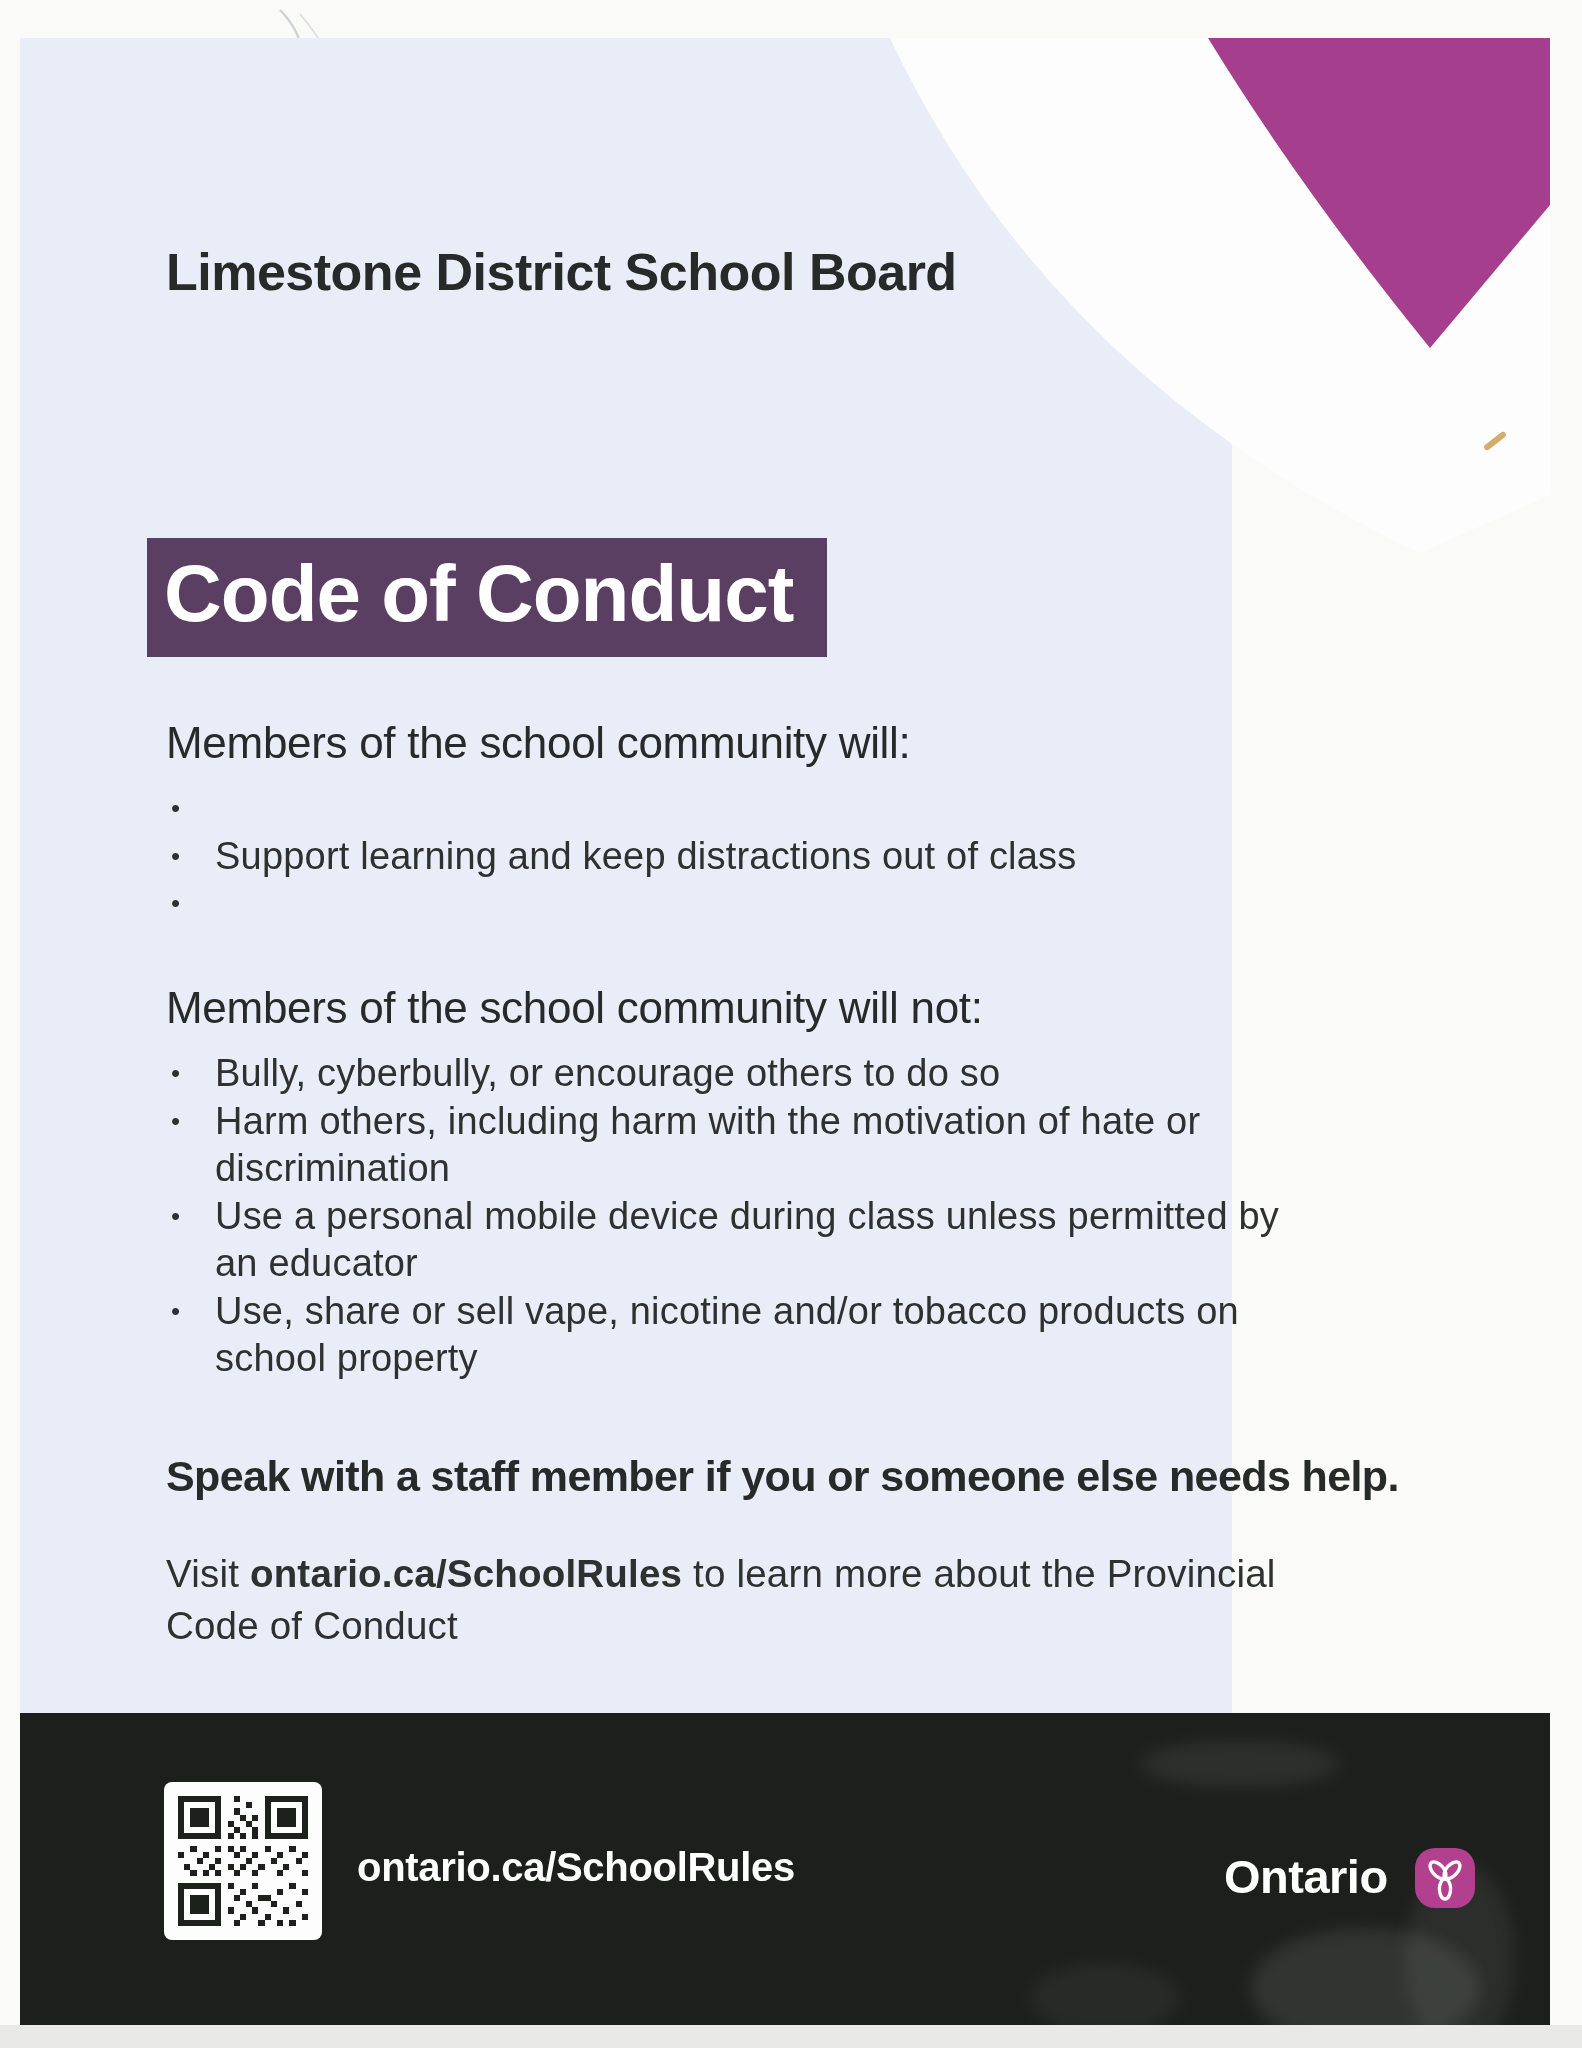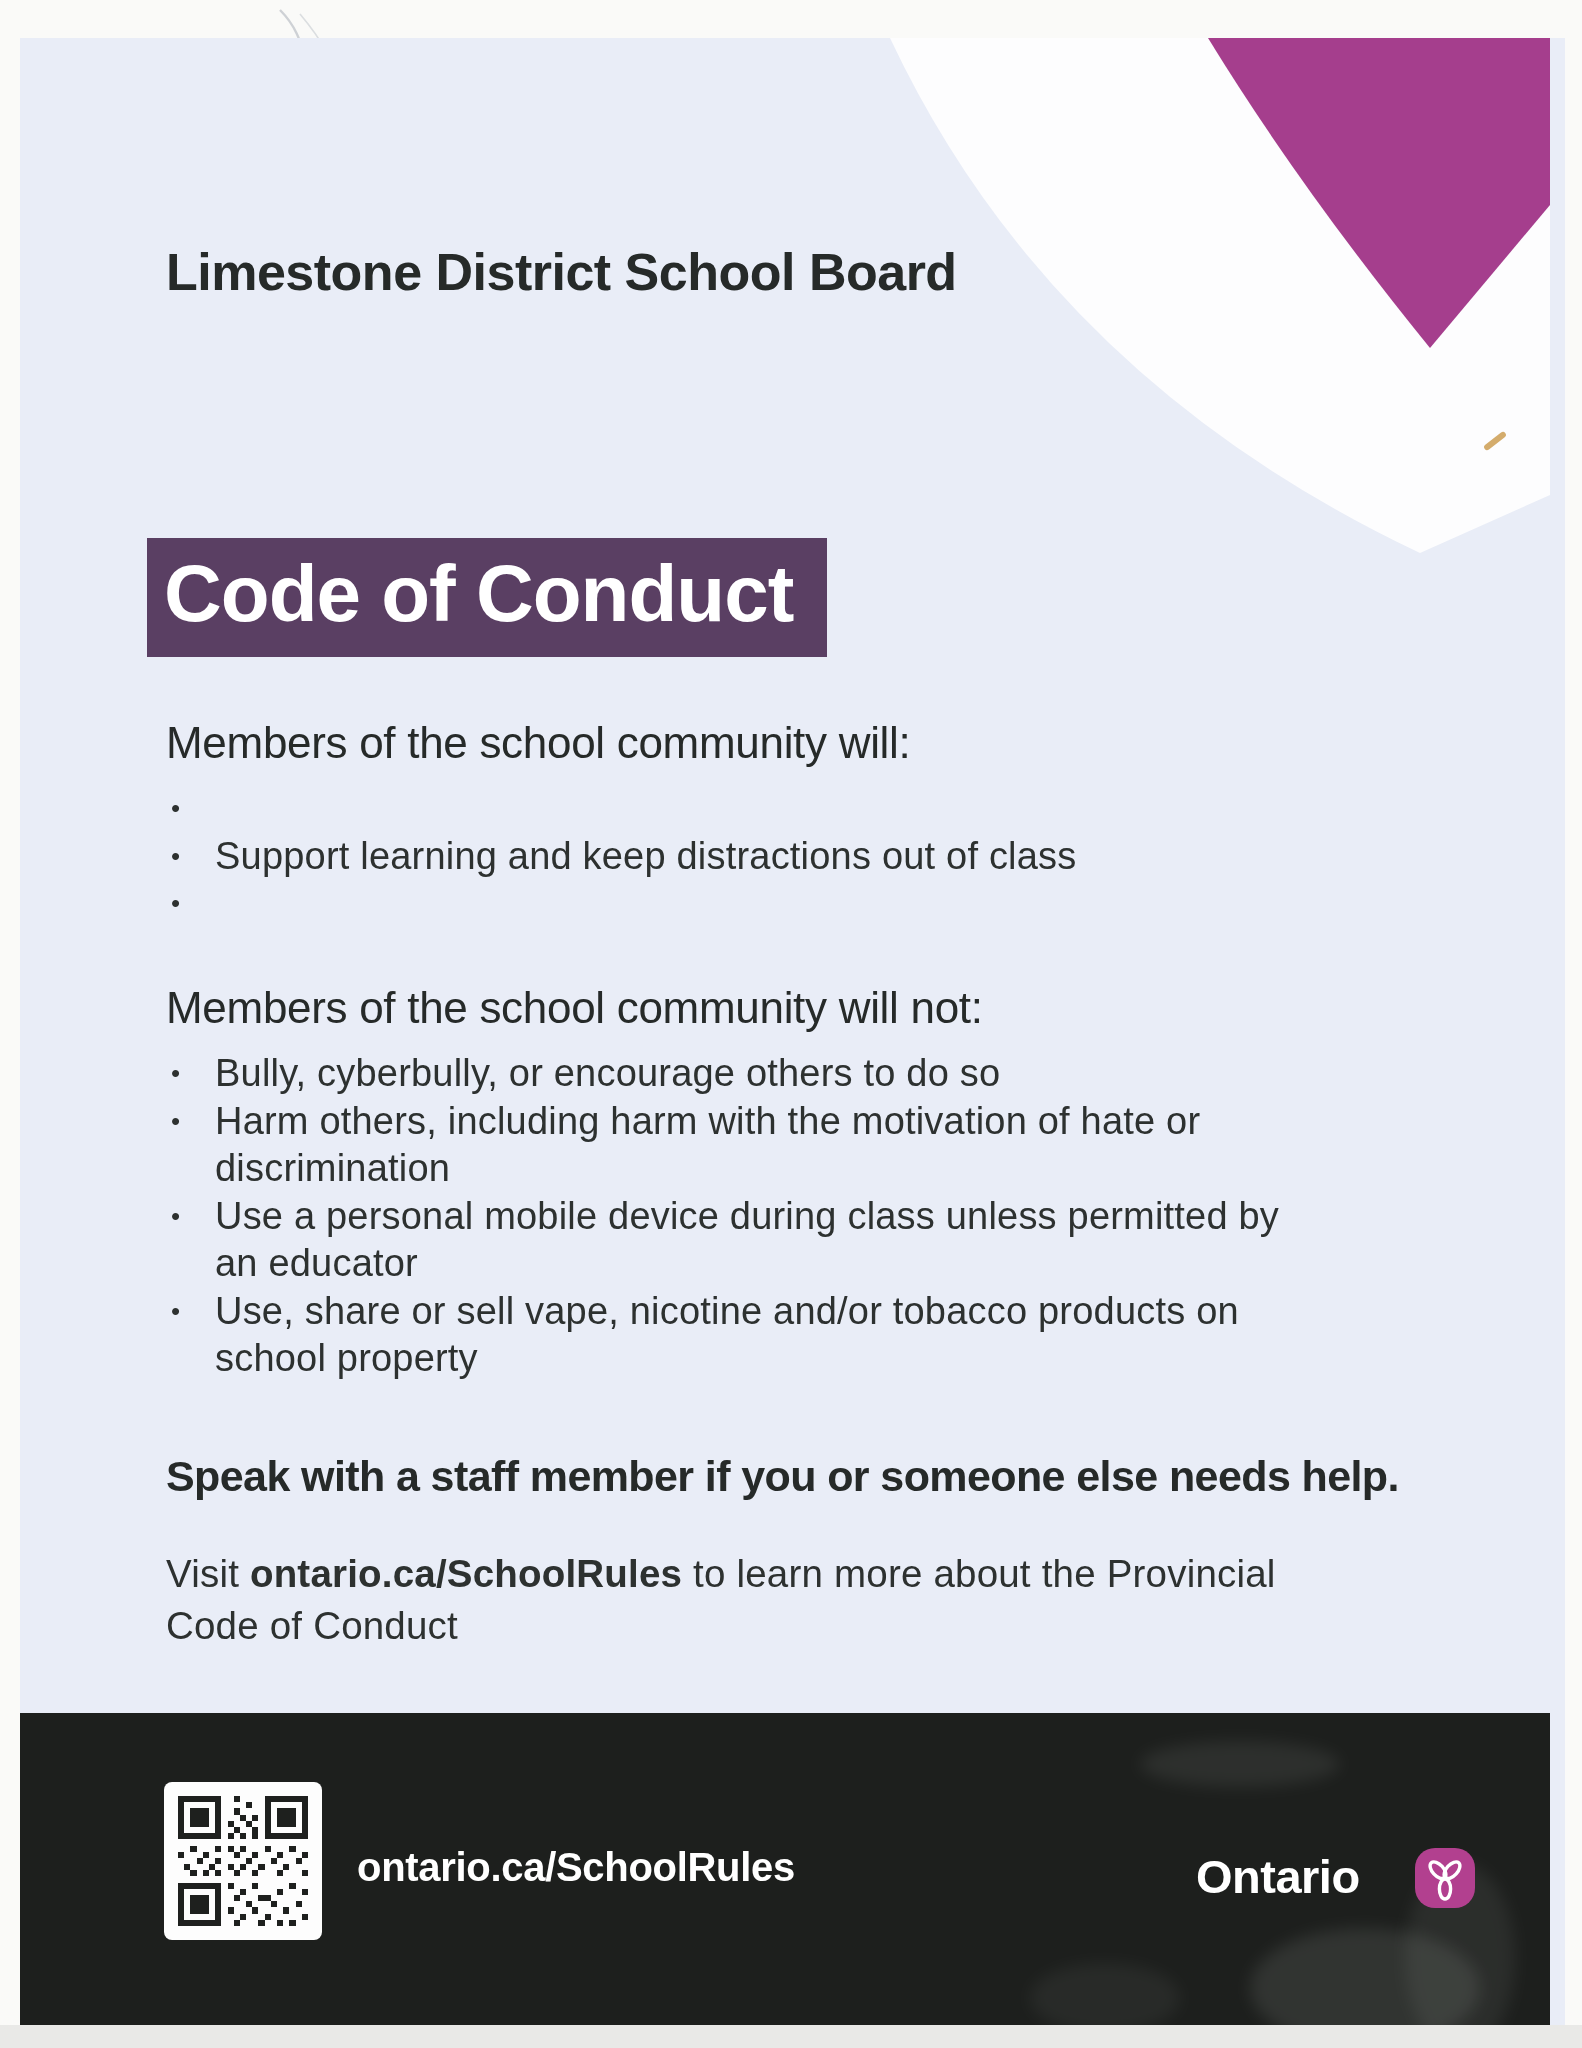--- a/index.html
+++ b/index.html
@@ -3,21 +3,21 @@
 <meta charset="utf-8">
 <style>
   html,body{
     margin:0;padding:0;
     width:1582px;height:2048px;
     background:var(--margin-bg,#fafaf8);
     overflow:hidden;
     font-family:"Liberation Sans","DejaVu Sans",sans-serif;
   }
   .page{
-    position:absolute;left:20px;top:38px;width:1545px;height:1987px;
+    position:absolute;left:20px;top:38px;width:1212px;height:1987px;
     background:var(--page-bg,#e9edf7);
   }
   .deco-svg{position:absolute;left:0;top:0;pointer-events:none;}
 
   .board-title{
     position:absolute;left:146px;top:204px;
     font-size:52px;font-weight:700;letter-spacing:-0.5px;
     color:var(--heading-text,#262a29);white-space:nowrap;
   }
   .banner{
@@ -65,21 +65,21 @@
   .qr-panel{
     position:absolute;left:144px;top:69px;width:158px;height:158px;
     background:#fdfdfd;border-radius:8px;
   }
   .qr-panel svg{position:absolute;left:14px;top:14px;shape-rendering:crispEdges;}
   .footer-url{
     position:absolute;left:337px;top:132px;
     font-size:40px;font-weight:700;letter-spacing:-0.3px;color:#fff;white-space:nowrap;
   }
   .ontario-wordmark{
-    position:absolute;left:1176px;top:136px;
+    position:absolute;left:1204px;top:136px;
     font-size:47px;font-weight:700;letter-spacing:-0.5px;color:#fff;white-space:nowrap;
   }
   .trillium-badge{
     position:absolute;left:1395px;top:135px;width:60px;height:60px;
     background:var(--trillium-badge,#b2408f);border-radius:20px;
   }
   .trillium-badge svg{position:absolute;left:0;top:0;}
 
   
   .bottom-strip{position:absolute;left:0;top:2025px;width:1582px;height:23px;background:#e9e9e7;}

